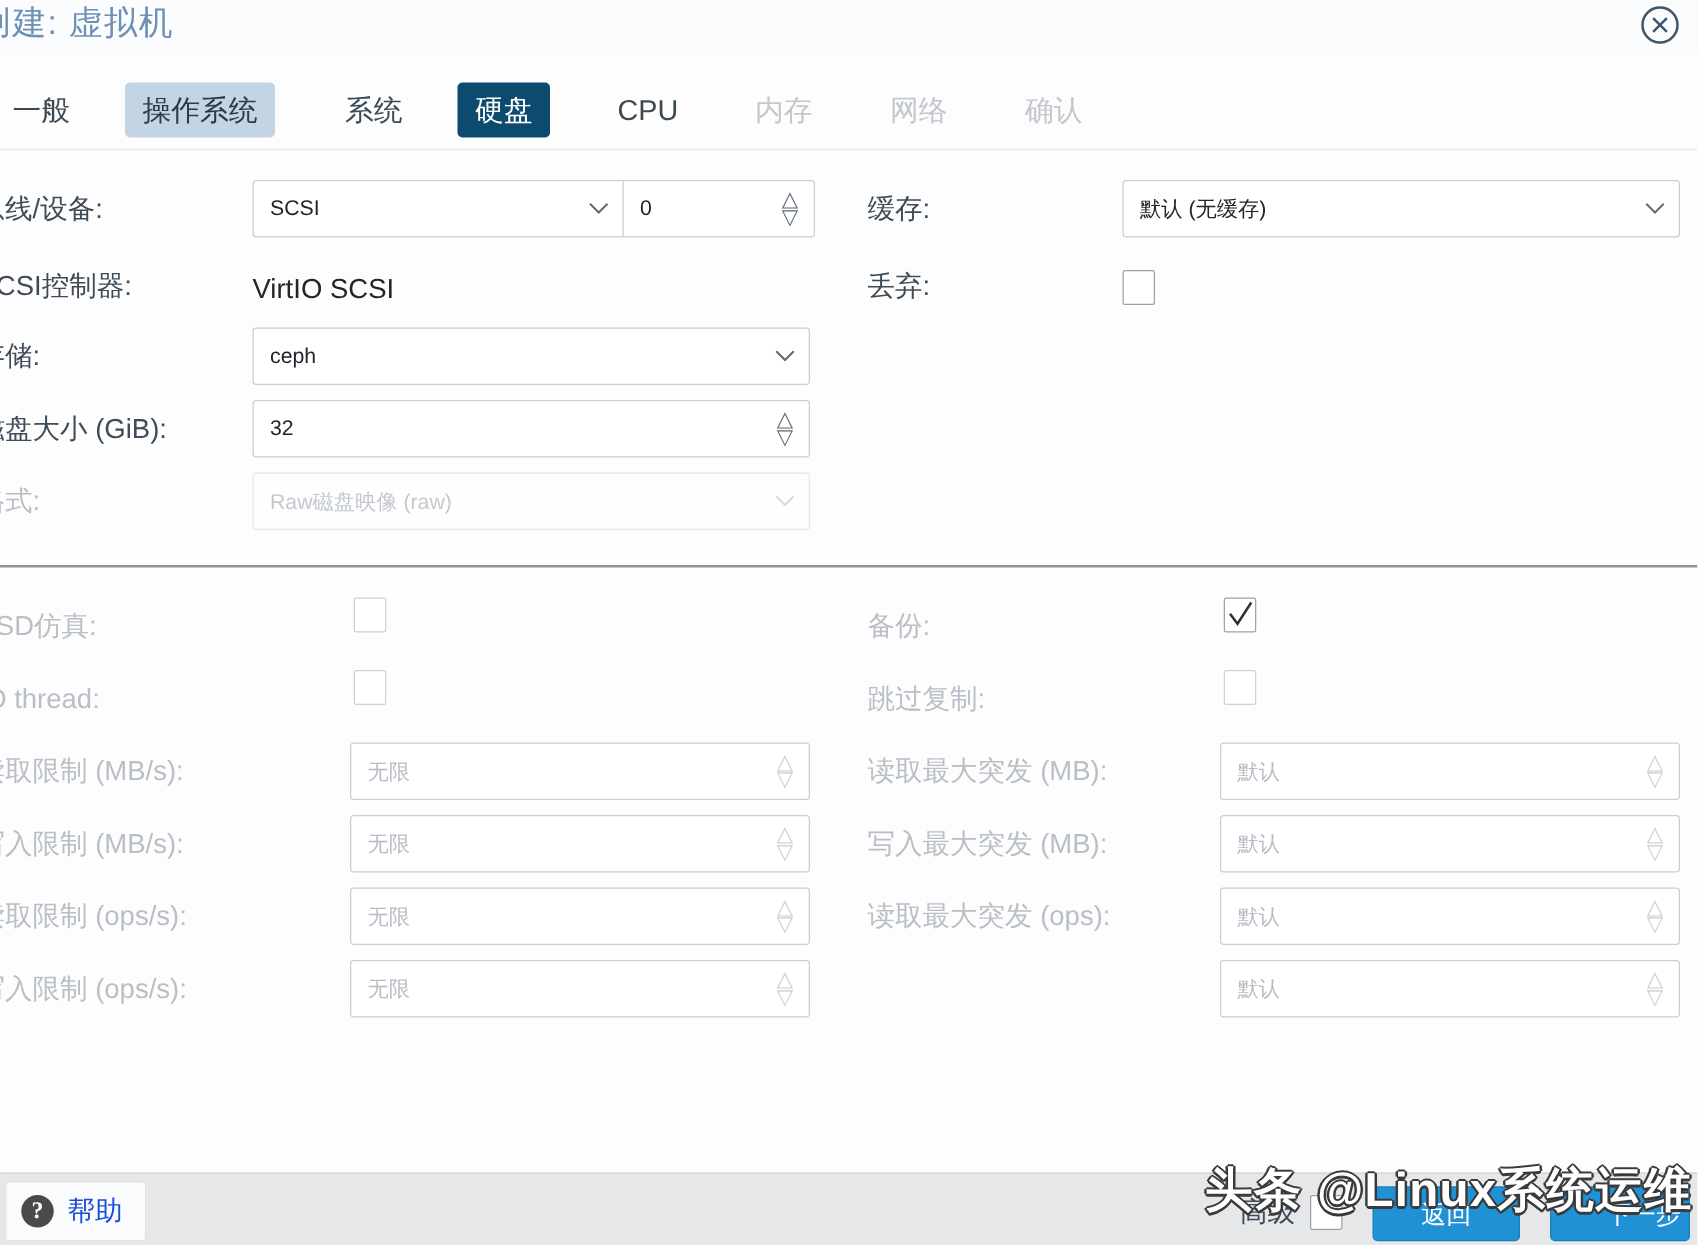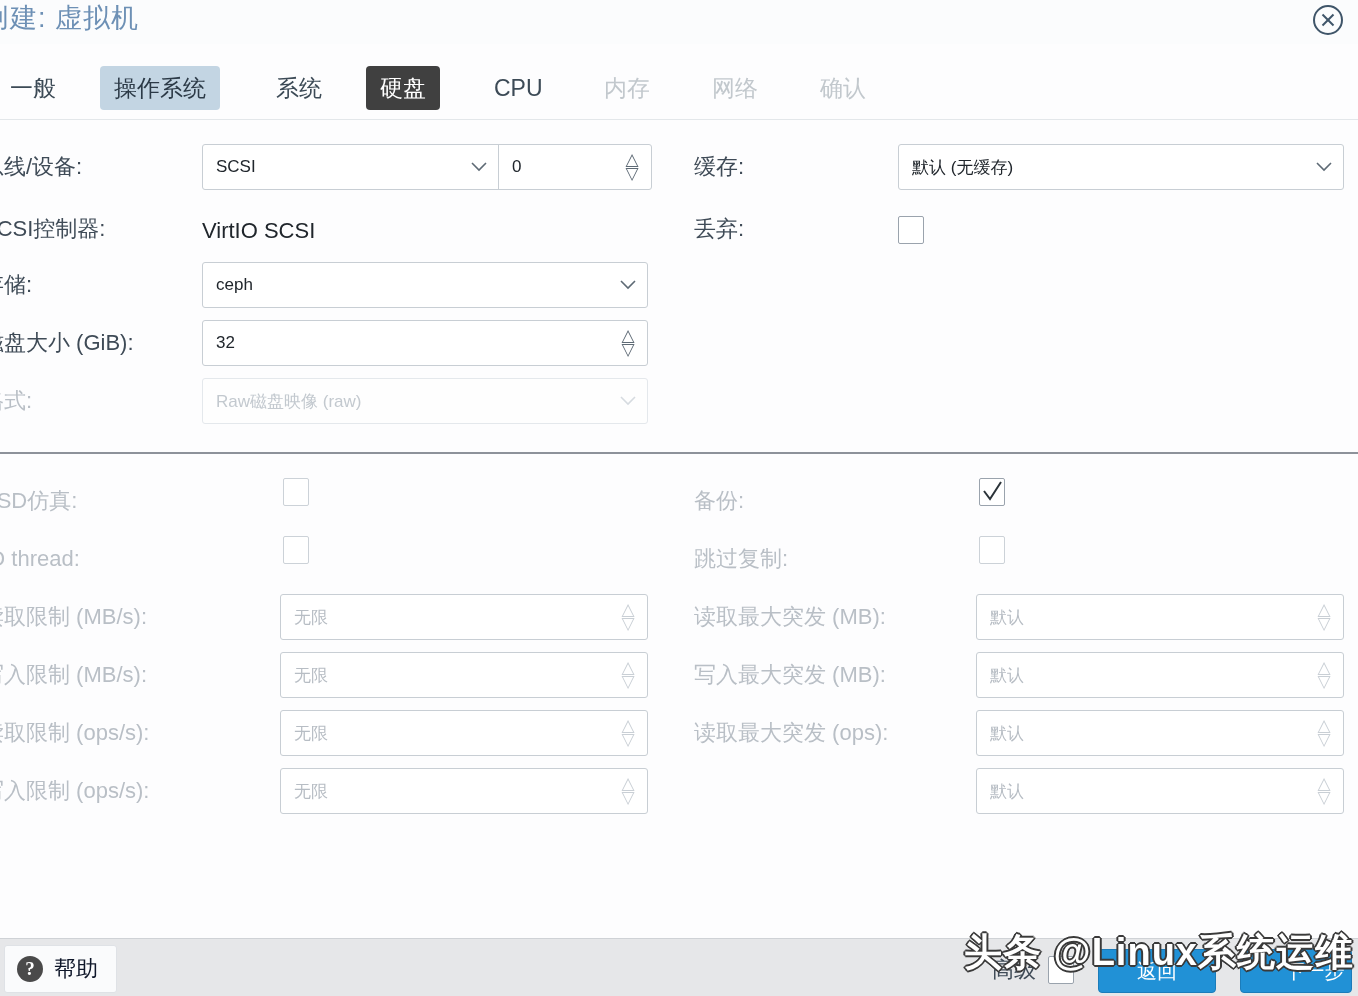--- a/index.html
+++ b/index.html
@@ -47,21 +47,21 @@
     height: 44px;
     display: flex; align-items: center; justify-content: center;
     font-size: 23px;
     color: #3c4a56;
     border-radius: 4px;
     padding: 0 14px;
     white-space: nowrap;
     cursor: pointer;
   }
   .tab.hover  { background: #c3d5e3; color: #2c3a47; }
-  .tab.active { background: #404040; color: #ffffff; }
+  .tab.active { background: #0c4a6e; color: #ffffff; }
   .tab.disabled { color: #c2c8cd; cursor: default; }
 
   
   .form-area {
     position: absolute; left: 0; top: 132px;
     width: 1358px; height: 790px;
   }
   .row {
     position: absolute;
     height: 46px;
@@ -168,21 +168,21 @@
     cursor: pointer;
   }
   .help-icon {
     width: 26px; height: 26px; border-radius: 50%;
     background: #4a4a4a; color: #fff;
     font-size: 19px; font-weight: bold;
     display: flex; align-items: center; justify-content: center;
     margin-right: 11px;
     font-family: "Liberation Serif", serif;
   }
-  .help-label { font-size: 22px; color: #0f172a; }
+  .help-label { font-size: 22px; color: #1d4ed8; }
 
   .adv-wrap {
     position: absolute; right: 284px; top: 16px;
     display: flex; align-items: center;
   }
   .adv-label { font-size: 22px; color: #3f4b57; margin-right: 12px; }
   .adv-box {
     width: 26px; height: 28px;
     border: 1px solid #9aa3ad; background: #fff; border-radius: 2px;
     cursor: pointer;

